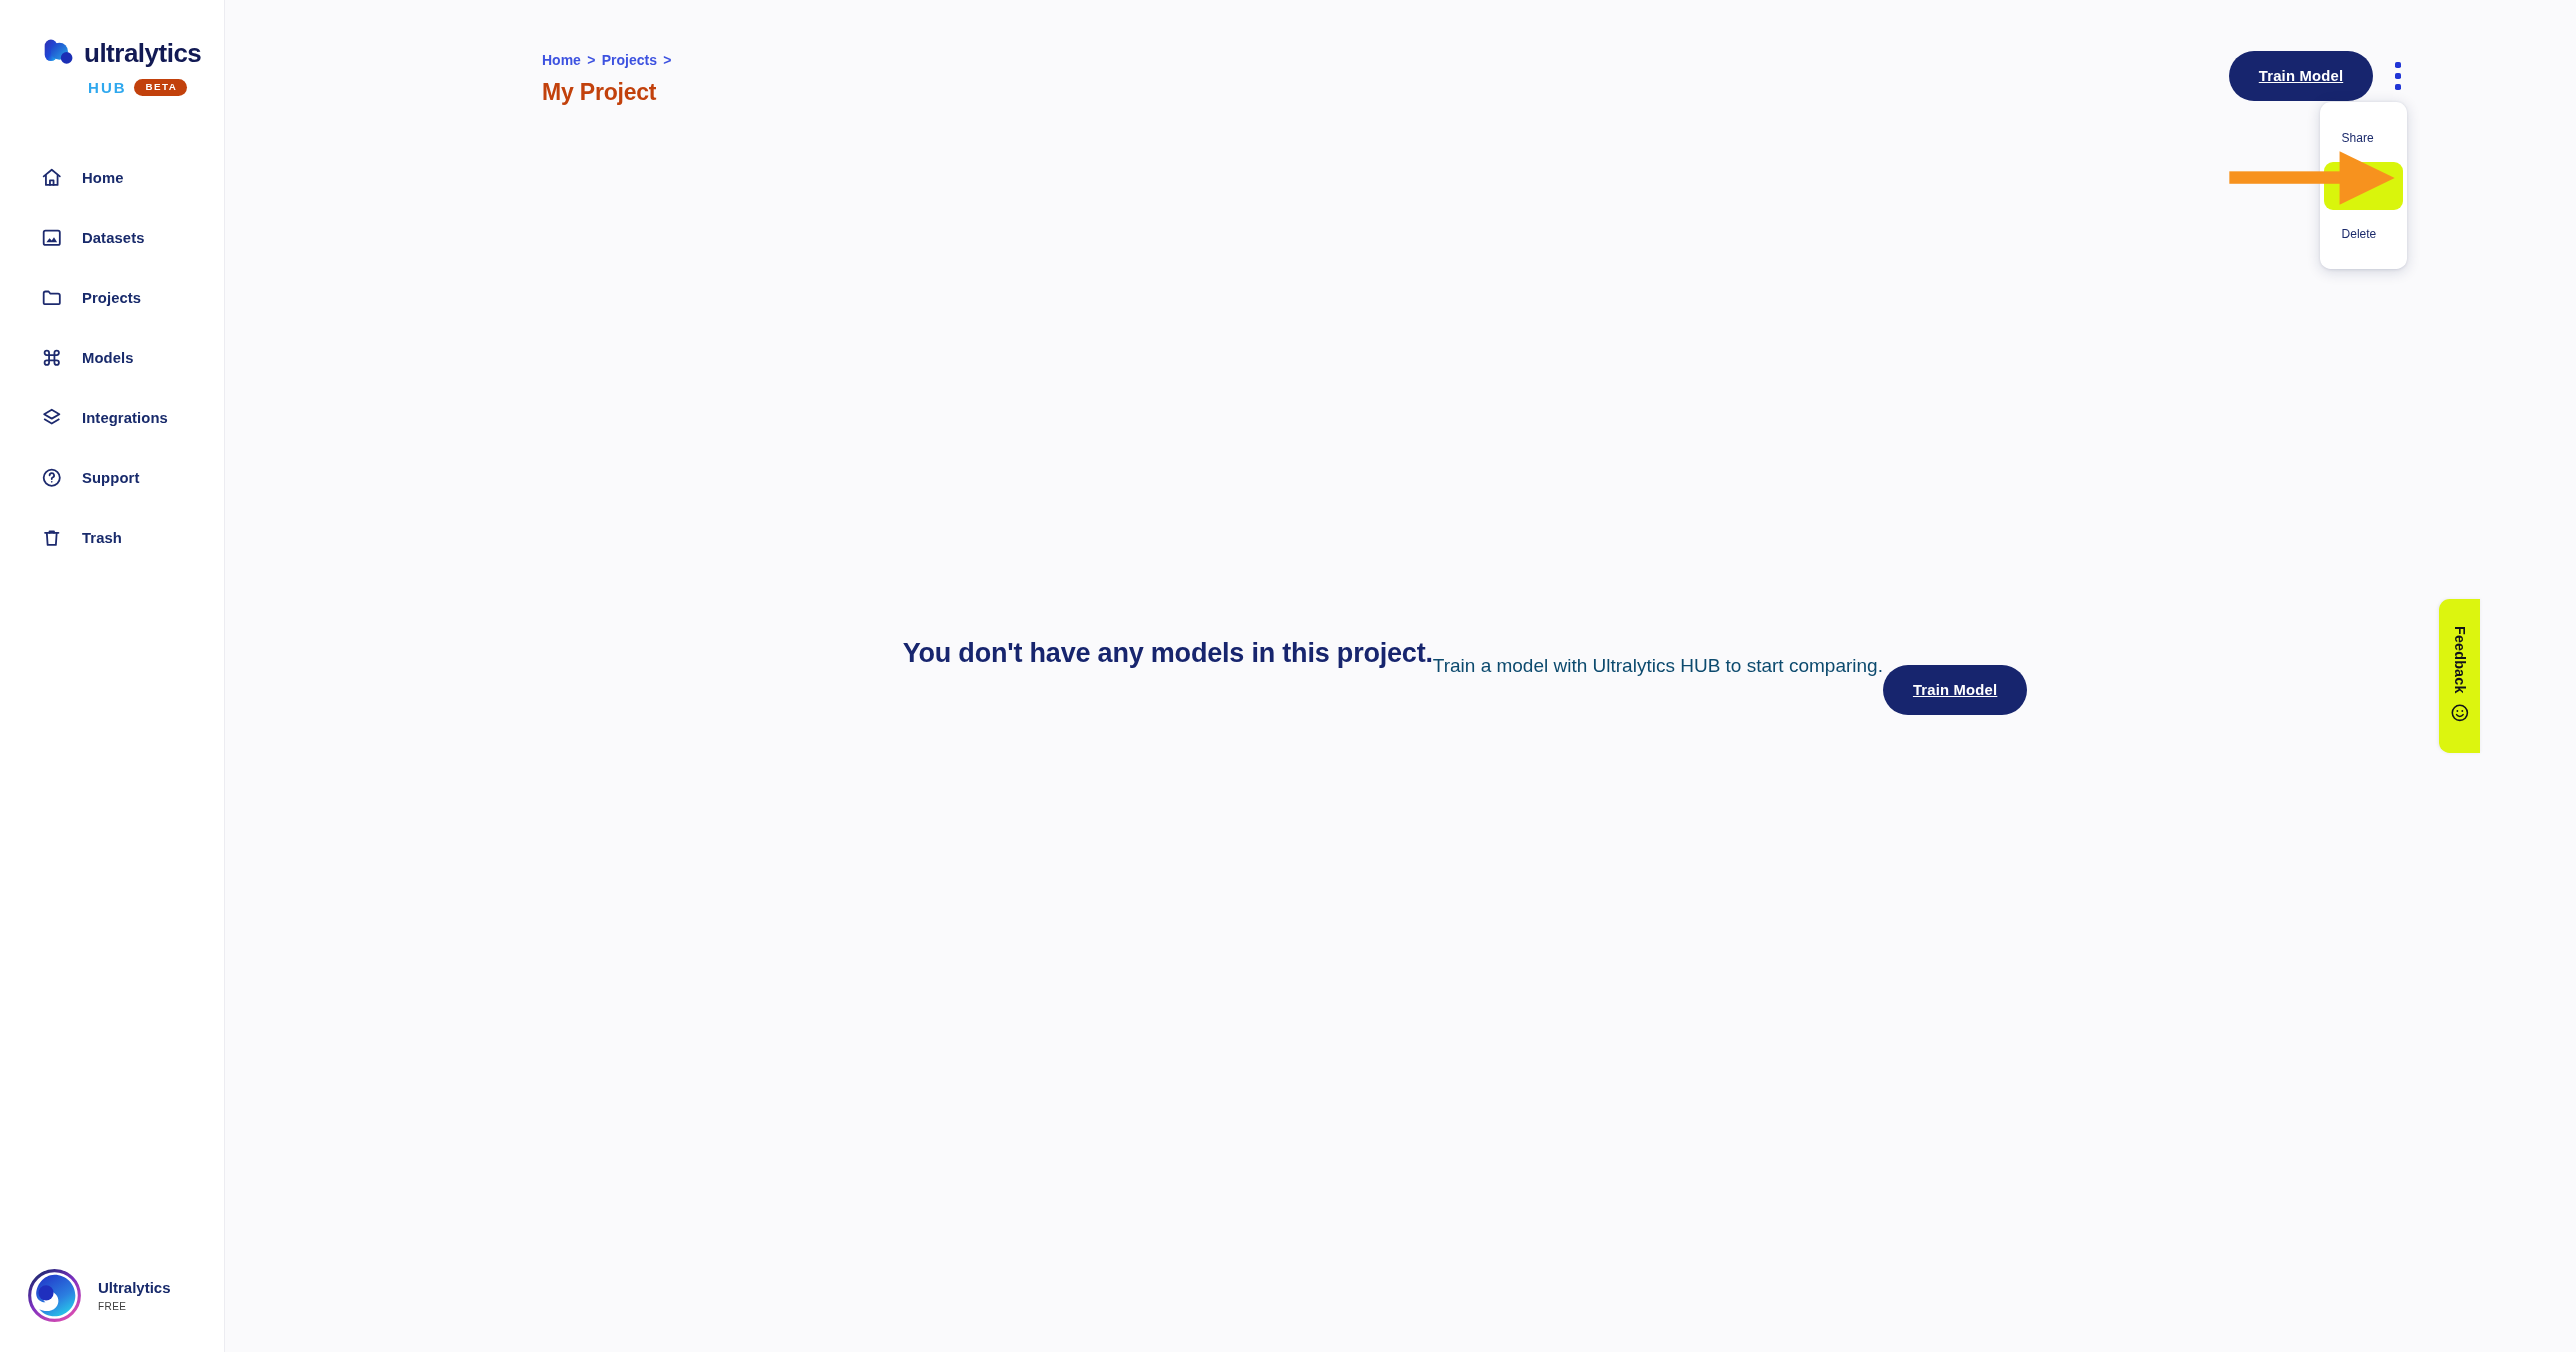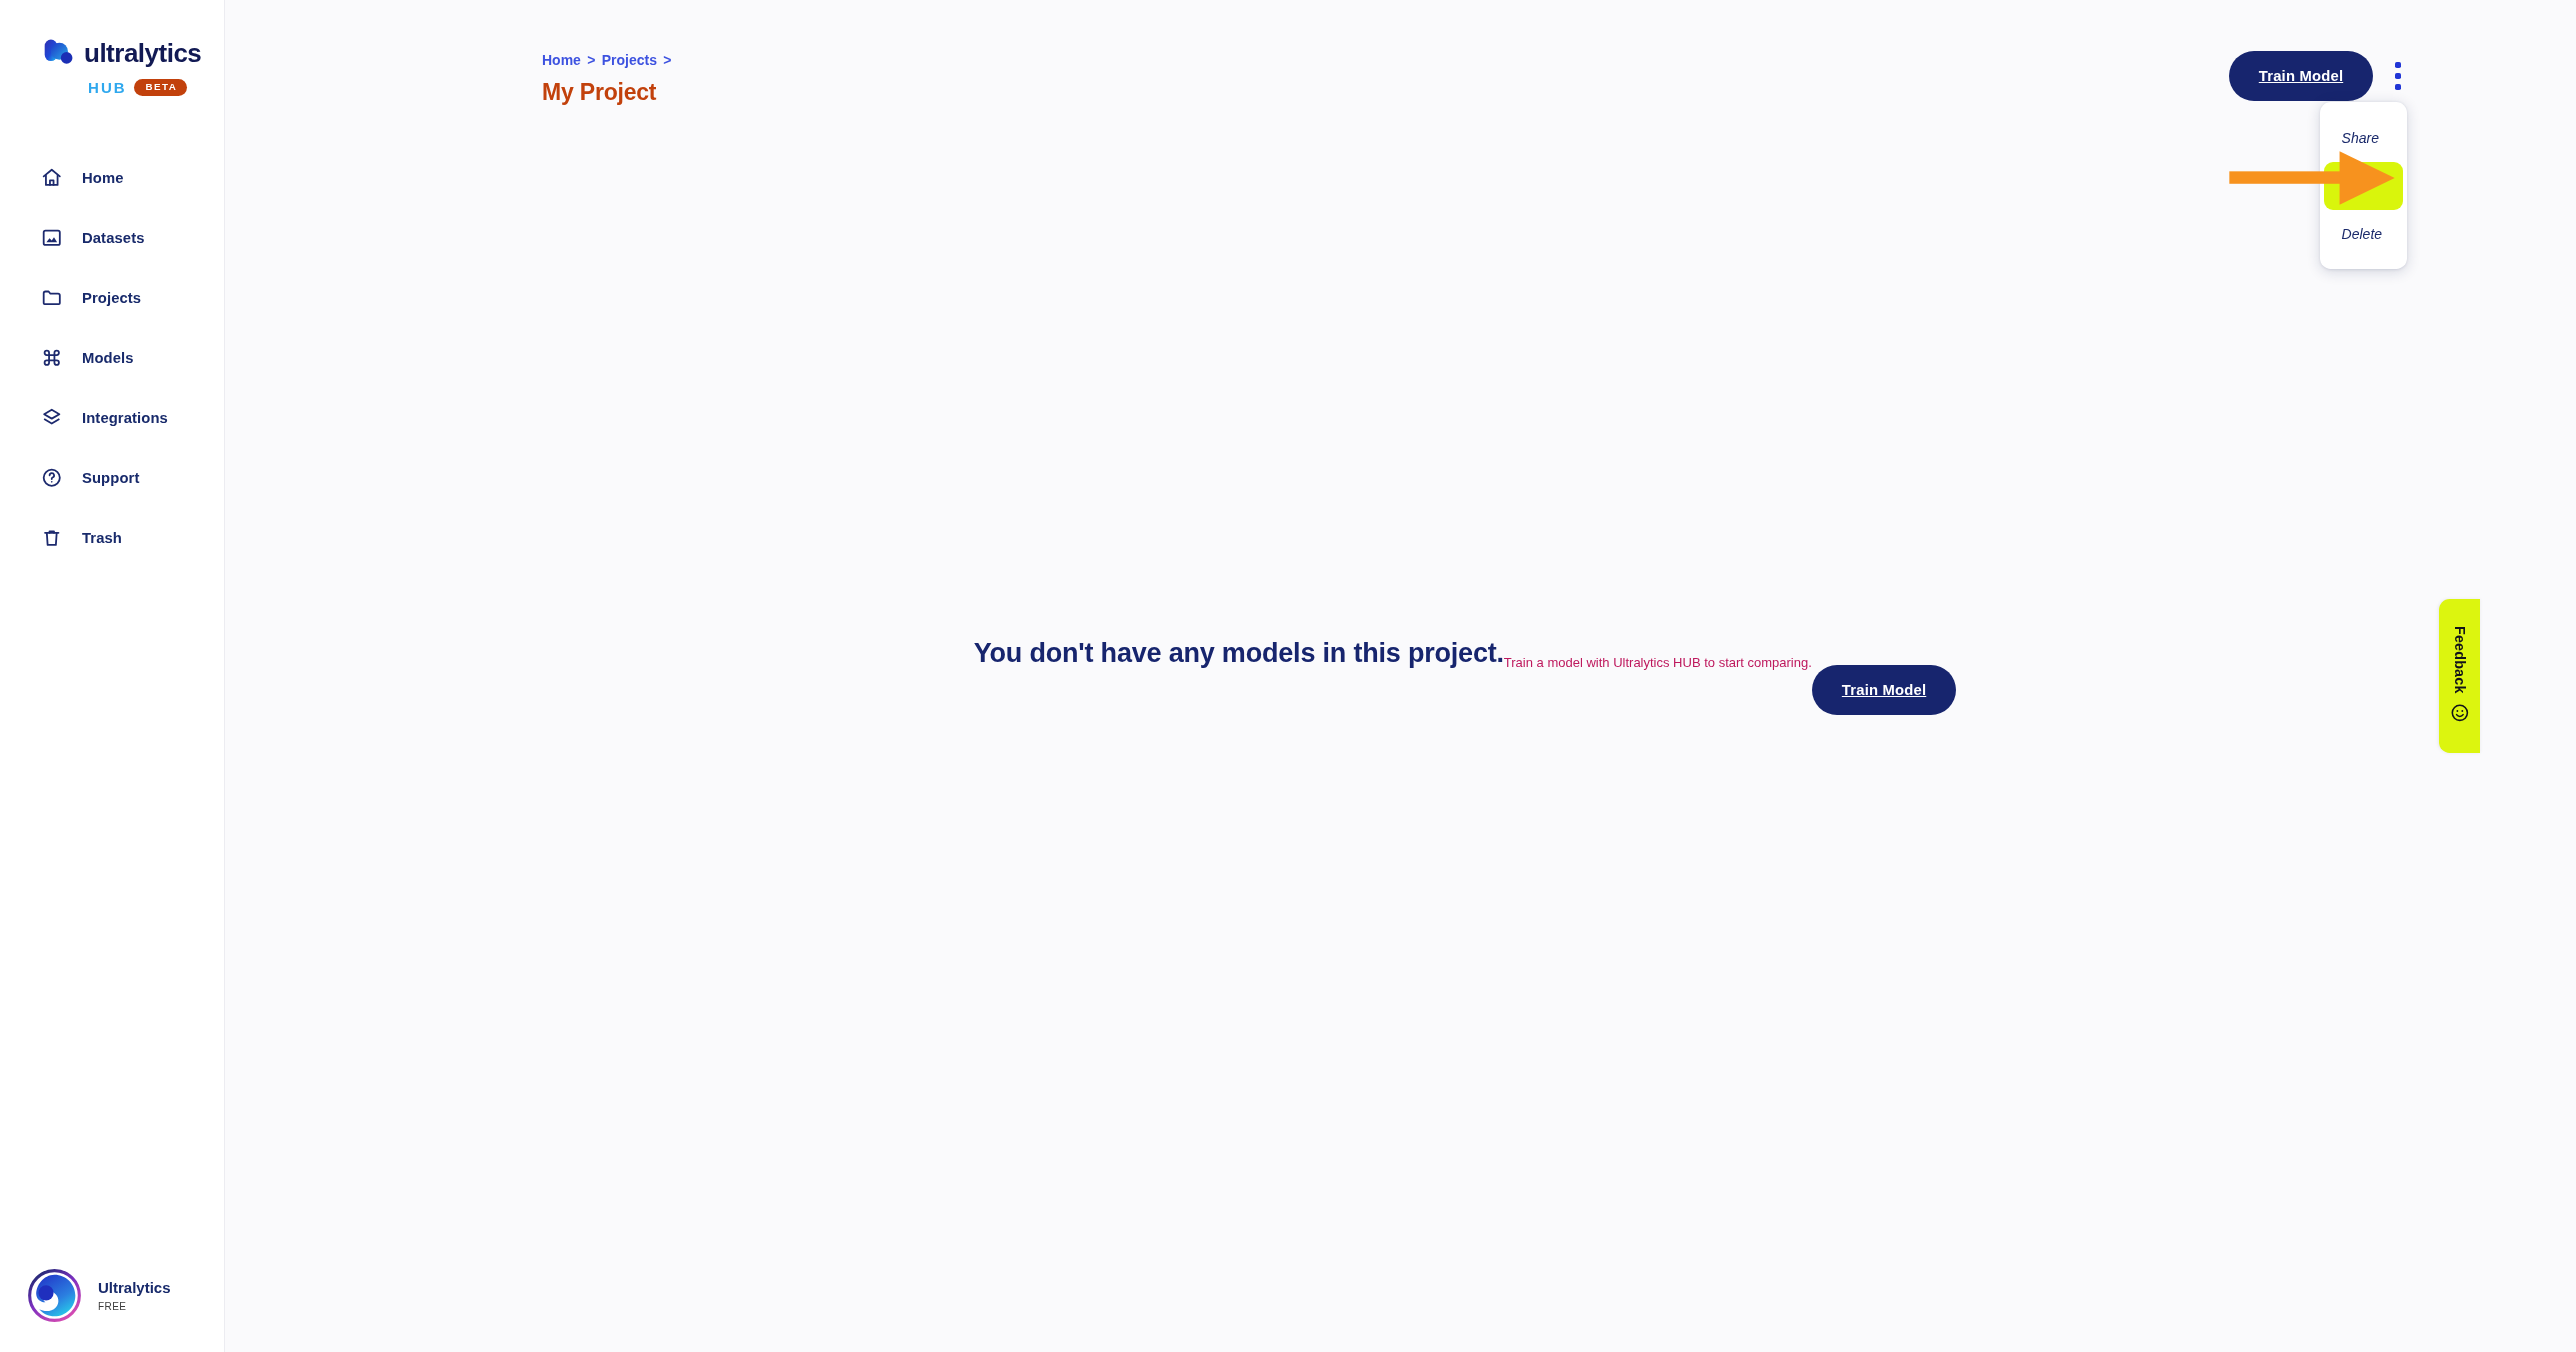--- a/index.html
+++ b/index.html
@@ -112,24 +112,23 @@
     width: 87px;
     background: #ffffff;
     border-radius: 10.7px;
     box-shadow: 0 2.7px 14.3px rgba(20,28,82,0.16), 0 0.9px 2.7px rgba(20,28,82,0.10);
     padding: 11.6px 0;
     z-index: 20;
   }
   .dd-item {
     height: 48px; display: flex; align-items: center;
     padding-left: 18px;
-    font-size: 14px; font-weight: 400; color: #1b2a6b;
+    font-size: 12px; font-weight: 400; color: #1b2a6b;
     cursor: pointer; border-radius: 9px;
     margin: 0 3.6px;
-    font-style: italic;
   }
   .dd-item.highlight { background: #d9f50c; color: #12204f; font-weight: 400; }
 
   
   .arrow-anno { position: absolute; left: 2004px; top: 146px; z-index: 30; pointer-events: none; }
 
   
   .empty {
     position: absolute; left: 225px; right: 0; top: 0; bottom: 0;
     display: flex; flex-direction: column; align-items: center; justify-content: center;
@@ -137,21 +136,21 @@
     margin-left: -225px;
     padding-left: 225px;
   }
   .empty-inner { display: flex; flex-direction: row; align-items: flex-start; pointer-events: auto; }
   .empty-title {
     font-size: 27px; font-weight: 700; color: #17256e;
     letter-spacing: -0.2px;
   }
   .empty-sub {
     margin-top: 17px;
-    font-size: 13px; font-weight: 400; color: #be185d;
+    font-size: 19px; font-weight: 400; color: #0c4a6e;
   }
   .empty-btn { margin-top: 27px; }
 
   
   .feedback-tab {
     position: absolute; right: 0; top: 676px; transform: translateY(-50%);
     width: 41px; height: 154px;
     background: #dcf50f;
     border-radius: 10.7px 0 0 10.7px;
     display: flex; flex-direction: column; align-items: center; justify-content: center;

